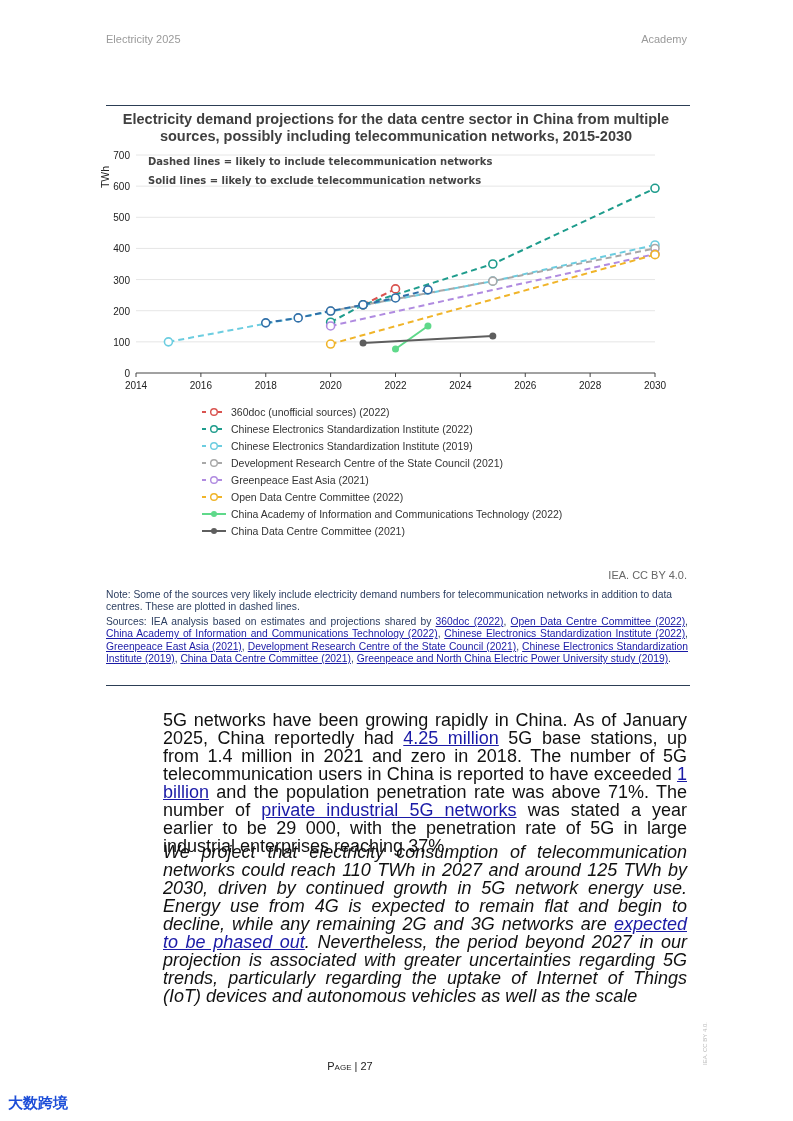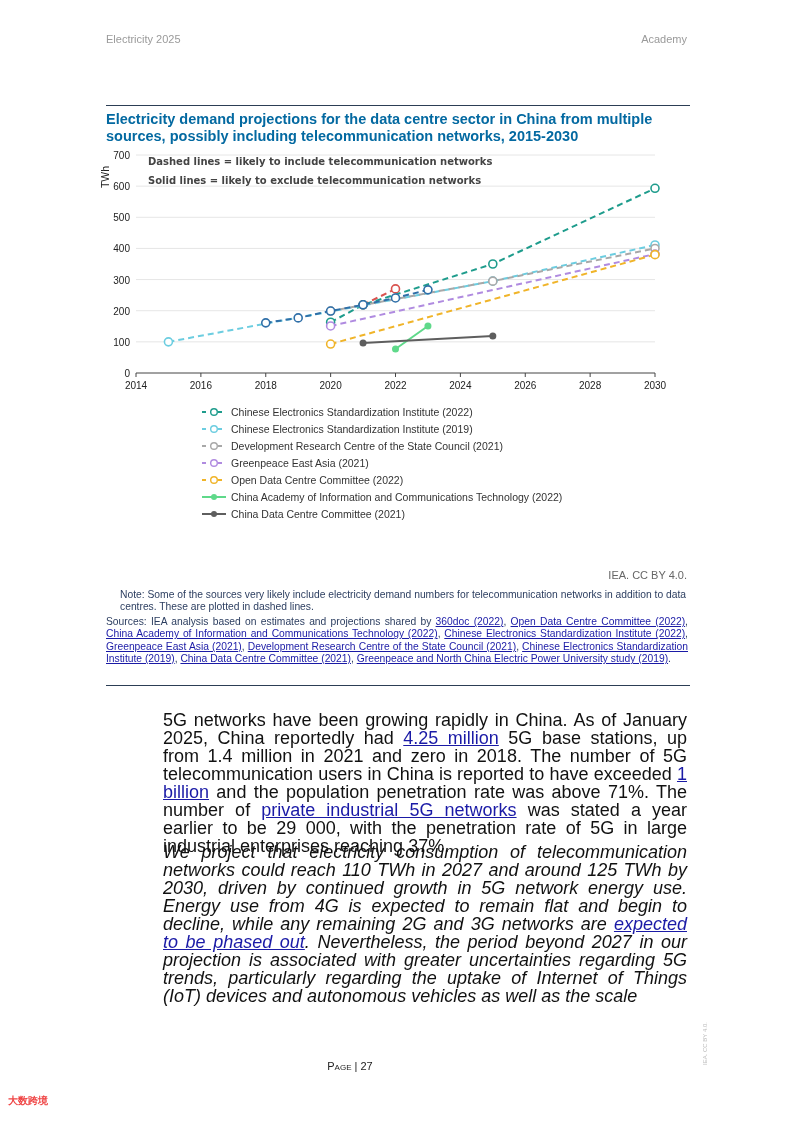--- a/index.html
+++ b/index.html
@@ -1,36 +1,36 @@
 <!DOCTYPE html>
 <html><head>
 <meta charset="utf-8">
 <style>
   html, body { margin:0; padding:0; background:#fff; }
   body { width:793px; height:1121px; position:relative; font-family:"Liberation Sans", sans-serif; color:#222; overflow:hidden; }
   .hdr { position:absolute; top:33px; font-size:11px; color:#9a9a9a; }
   .hdr.left { left:106px; }
   .hdr.right { right:106px; }
   .rule { position:absolute; left:106px; width:584px; height:1px; background:#2c3e55; }
-  .fig-title { position:absolute; left:106px; top:111px; width:580px; font-size:14.5px; font-weight:bold; color:#0369a1; line-height:17px; }
+  .fig-title { position:absolute; left:106px; top:111px; width:580px; font-size:14.5px; font-weight:bold; color:#404040; line-height:17px;text-align:center; }
   #chart { position:absolute; left:96px; top:145px; }
   .legend { position:absolute; left:202px; top:404px; font-size:10.5px; color:#333; }
   .legend .row { height:16.9px; display:flex; align-items:center; }
   .legend svg { margin-right:5px; }
   .credit { position:absolute; right:106px; top:569px; font-size:11px; color:#666; }
-  .note { position:absolute; left:120px; top:589px; width:582px; font-size:10.3px; color:#2c3e60; line-height:12.4px; }
+  .note { position:absolute; left:106px; top:589px; width:582px; font-size:10.3px; color:#2c3e60; line-height:12.4px; }
   .sources { position:absolute; left:106px; top:616px; width:582px; font-size:10.3px; color:#2c3e60; line-height:12.4px; text-align:justify; }
   .sources a, .body a { color:#1a1aa6; text-decoration:underline;margin-top:12px; }
   .body { position:absolute; left:163px; width:524px; font-size:18px; line-height:18px; text-align:justify; color:#111; }
   .p1 { top:711px; }
   .p2 { top:843px;font-style:italic; }
   .pagenum { position:absolute; left:0; width:700px; top:1060px; text-align:center; font-size:11px; color:#222; }
   .pagenum .sc { font-variant:small-caps; }
   .side { position:absolute; left:702px; top:1065px; font-size:6px; color:#bbb; transform:rotate(-90deg); transform-origin:left top; white-space:nowrap; }
-  .wm { position:absolute; left:8px; top:1094px; font-size:10px; color:#ef4444; font-weight:bold; }
+  .wm { position:absolute; left:8px; top:1094px; font-size:15px; color:#1d4ed8; font-weight:bold; }
 </style>
 </head>
 <body>
 
 <div class="hdr left">Electricity 2025</div>
 <div class="hdr right">Academy</div>
 
 <div class="rule" style="top:105px"></div>
 <div class="fig-title">Electricity demand projections for the data centre sector in China from multiple sources, possibly including telecommunication networks, 2015-2030</div>
 
@@ -105,20 +105,27 @@
     <circle cx="299.5" cy="204.02" r="3.5" fill="#5fd98a"></circle>
     <circle cx="331.9375" cy="180.9742857142857" r="3.5" fill="#5fd98a"></circle>
     <polyline points="267.0625,198.10285714285715 396.8125,190.94" fill="none" stroke="#5e5e5e" stroke-width="2"></polyline>
     <circle cx="267.0625" cy="198.10285714285715" r="3.5" fill="#5e5e5e"></circle>
     <circle cx="396.8125" cy="190.94" r="3.5" fill="#5e5e5e"></circle>
   </svg>
 
 <div class="legend" id="legend">
     <div class="row">
       <svg width="24" height="12">
+        <line x1="0" x2="24" y1="6" y2="6" stroke="#d9534f" stroke-width="2" stroke-dasharray="4,4"></line>
+        <circle cx="12" cy="6" r="3.3" fill="#fff" stroke="#d9534f" stroke-width="1.4"></circle>
+      </svg>
+      <span>360doc (unofficial sources) (2022)</span>
+    </div>
+    <div class="row">
+      <svg width="24" height="12">
         <line x1="0" x2="24" y1="6" y2="6" stroke="#1e9c8c" stroke-width="2" stroke-dasharray="4,4"></line>
         <circle cx="12" cy="6" r="3.3" fill="#fff" stroke="#1e9c8c" stroke-width="1.4"></circle>
       </svg>
       <span>Chinese Electronics Standardization Institute (2022)</span>
     </div>
     <div class="row">
       <svg width="24" height="12">
         <line x1="0" x2="24" y1="6" y2="6" stroke="#6ccde0" stroke-width="2" stroke-dasharray="4,4"></line>
         <circle cx="12" cy="6" r="3.3" fill="#fff" stroke="#6ccde0" stroke-width="1.4"></circle>
       </svg>

